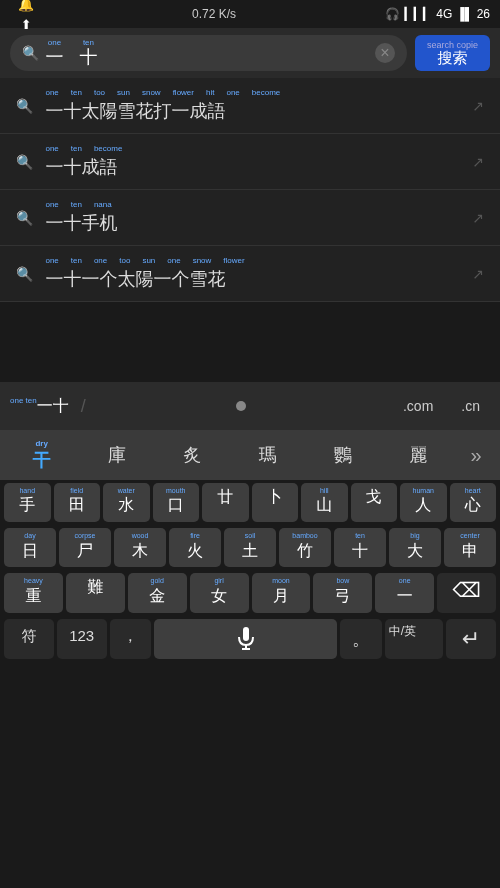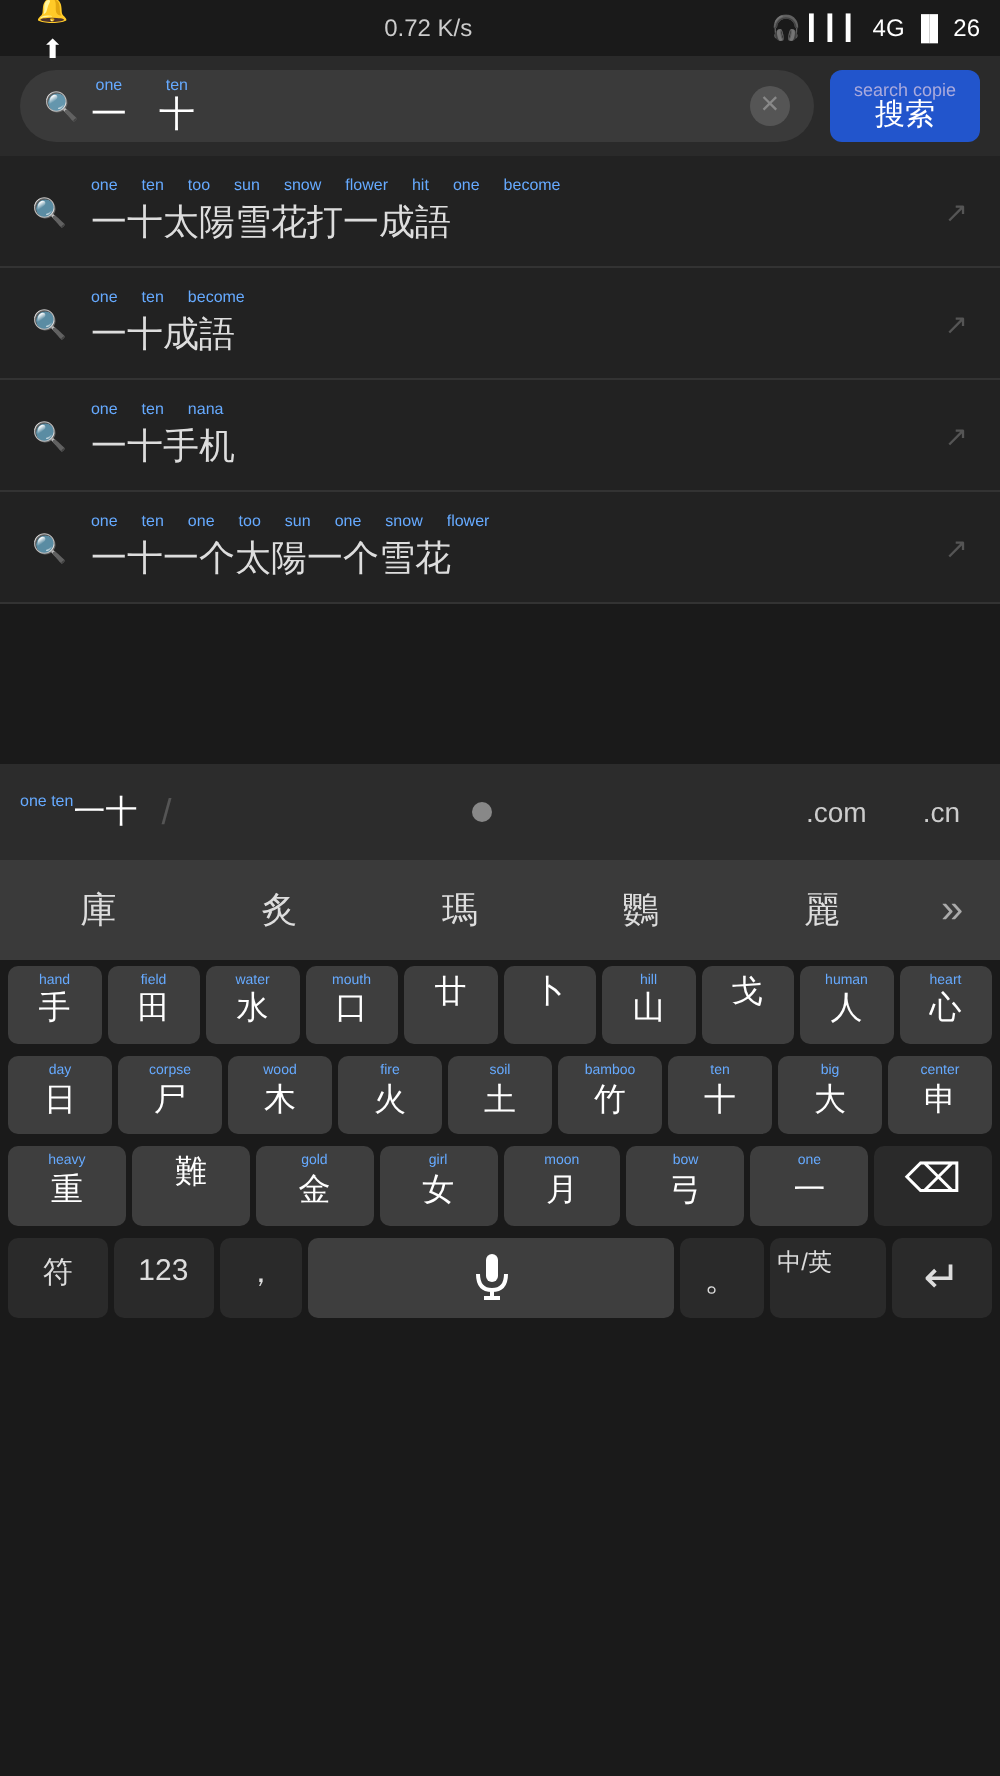--- a/index.html
+++ b/index.html
@@ -371,20 +371,24 @@
   </div>
   <span class="ime-divider">/</span>
   <div class="ime-dot-container">
     <div class="ime-dot"></div>
   </div>
   <span class="ime-option">.com</span>
   <span class="ime-option">.cn</span>
 </div>
 
 <div class="candidates-row">
+  <div class="candidate blue">
+    <span class="candidate-ann">dry</span>
+    <span>干</span>
+  </div>
   <div class="candidate">
     <span class="candidate-ann"></span>
     <span>庫</span>
   </div>
   <div class="candidate">
     <span class="candidate-ann"></span>
     <span>炙</span>
   </div>
   <div class="candidate">
     <span class="candidate-ann"></span>

